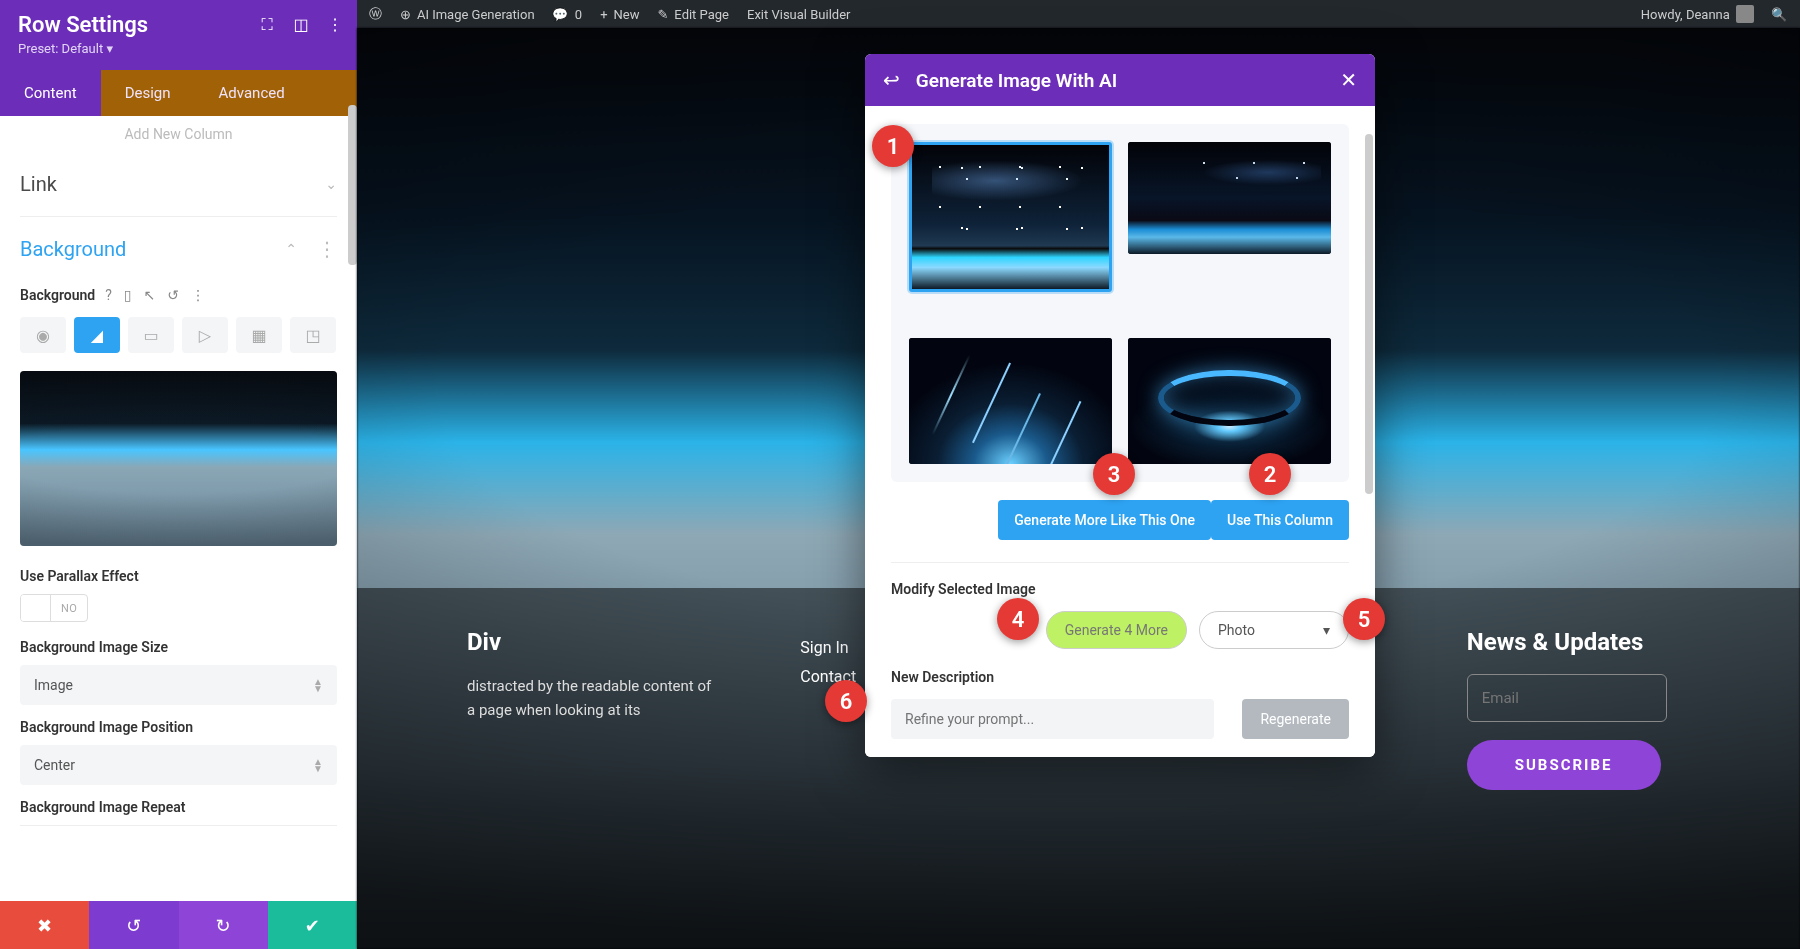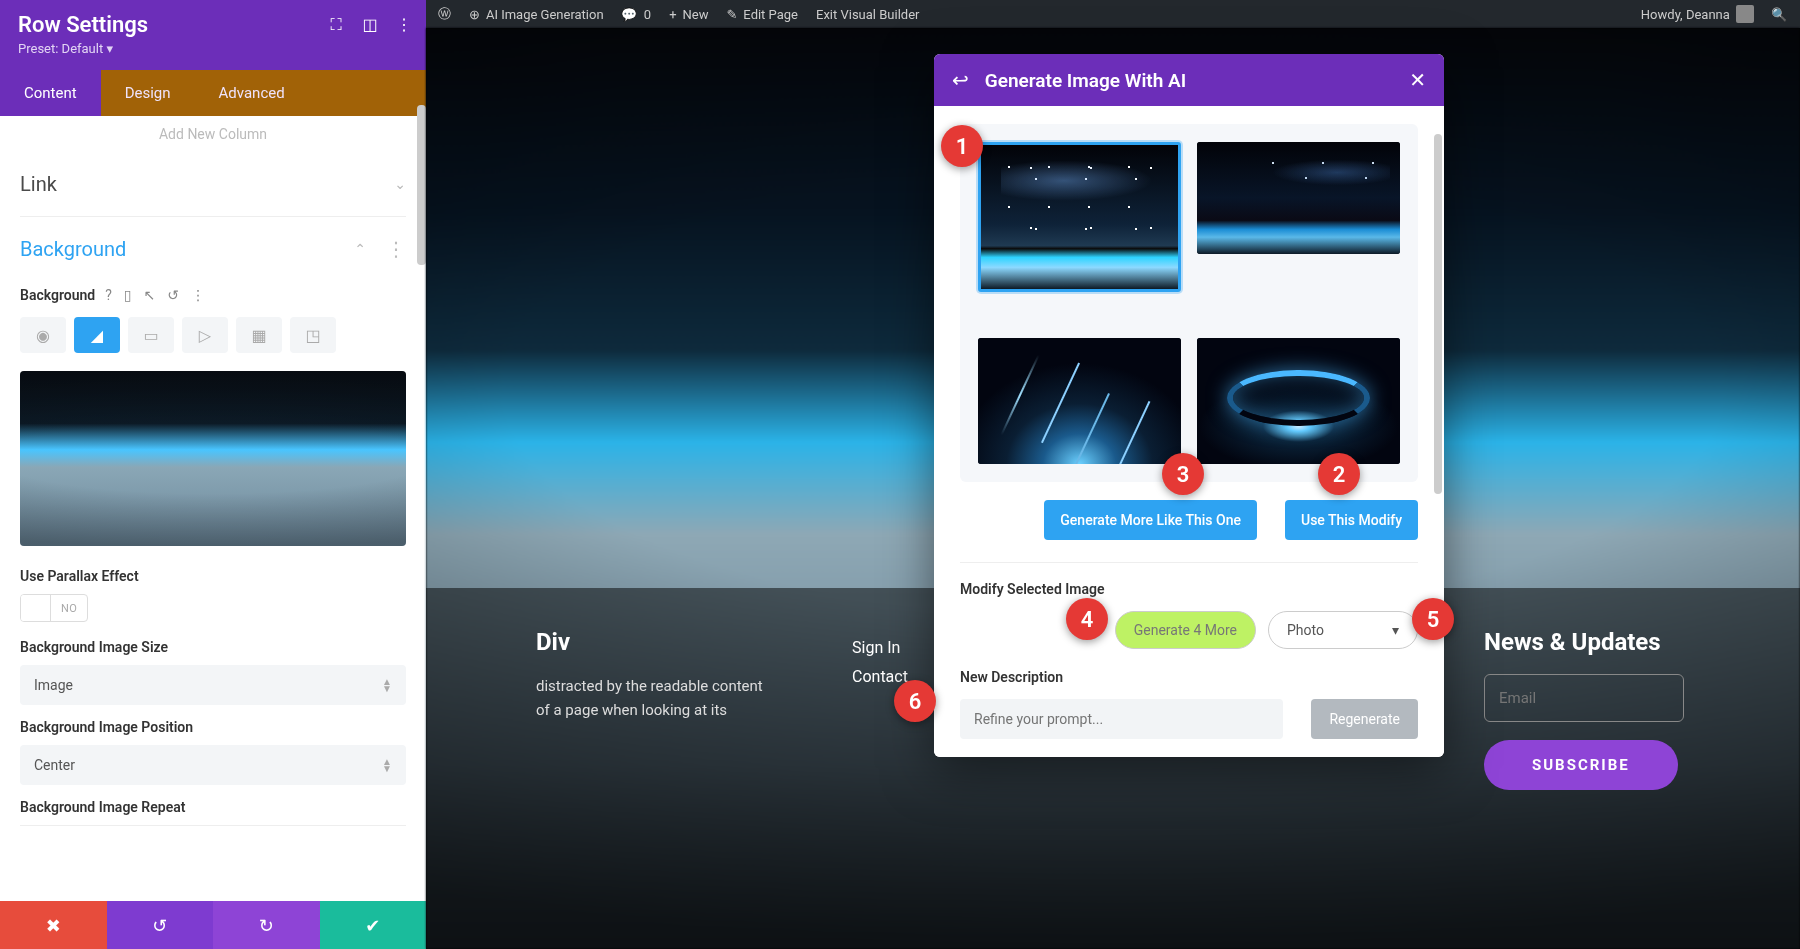--- a/index.html
+++ b/index.html
@@ -1,20 +1,20 @@
 <!DOCTYPE html>
 <html><head>
 <meta charset="utf-8">
 <style>
 * { margin:0; padding:0; box-sizing:border-box; font-family:-apple-system,BlinkMacSystemFont,"Segoe UI",Roboto,sans-serif; }
 html,body { width:1800px; height:949px; overflow:hidden; }
 body { display:flex; background:#222; }
 
 
-.sidebar { width:426px; height:100%; background:#fff; display:flex; flex-direction:column; position:relative; }
+.sidebar { width:357px; height:100%; background:#fff; display:flex; flex-direction:column; position:relative; }
 .sb-header { background:#6c2eb9; color:#fff; padding:12px 18px 14px; position:relative; }
 .sb-title { font-size:22px; font-weight:600; }
 .sb-preset { font-size:13px; margin-top:4px; color:#e2d4f4; }
 .sb-head-icons { position:absolute; right:12px; top:14px; display:flex; gap:14px; }
 .sb-head-icons span { width:20px; height:20px; display:flex; align-items:center; justify-content:center; color:#fff; cursor:pointer; }
 .sb-tabs { display:flex; background:#a16207; }
 .sb-tab { flex:0 0 auto; padding:14px 24px; color:#efe3fb; font-size:15px; cursor:pointer; }
 .sb-tab.active { background:#6c2eb9; color:#fff; }
 .sb-body { flex:1; overflow-y:auto; padding:0 20px 20px 20px; }
 .faded-row { color:#bbb; font-size:14px; text-align:center; padding:10px 0; }
@@ -74,21 +74,21 @@
 .gen-img .sky{position:absolute;inset:0;}
 .space1{background:linear-gradient(180deg,#020308 0%,#0e2238 55%,#1f3a52 70%,#0a0a0a 72%,#2dd4ff 78%,#8cd9ff 85%,#0d1a26 100%);}
 .space1::after{content:"";position:absolute;top:10%;left:10%;right:10%;height:50%;background:radial-gradient(ellipse 80% 40% at 40% 30%,rgba(120,180,255,0.4),transparent 70%),radial-gradient(circle at 20% 20%,#fff 1px,transparent 1px),radial-gradient(circle at 70% 40%,#fff 1px,transparent 1px),radial-gradient(circle at 50% 15%,#fff 1px,transparent 1px);background-size:100% 100%,40px 40px,50px 50px,60px 60px;}
 .space2{background:linear-gradient(180deg,#020308 0%,#081528 50%,#0a0a15 70%,#1a8cd4 78%,#5ab8e8 85%,#0d1a26 100%);}
 .space2::after{content:"";position:absolute;top:5%;left:30%;right:5%;height:55%;background:radial-gradient(ellipse 70% 30% at 60% 40%,rgba(80,140,220,0.35),transparent 70%),radial-gradient(circle at 30% 30%,#cde 1px,transparent 1px),radial-gradient(circle at 80% 50%,#cde 1px,transparent 1px);background-size:100% 100%,50px 50px,60px 60px;}
 .space3{background:radial-gradient(ellipse 60% 80% at 50% 100%,#6ad0ff 0%,#1a5a8c 30%,#0a1e33 60%,#020510 100%);}
 .space3::before{content:"";position:absolute;left:20%;top:10%;width:2px;height:70%;background:linear-gradient(180deg,transparent,#a0e0ff,transparent);transform:rotate(25deg);box-shadow:40px -10px 0 #8cd0ff,80px 5px 0 #6ab8e8,120px -5px 0 #8cd0ff;filter:blur(0.5px);}
 .space4{background:radial-gradient(ellipse 70% 50% at 50% 70%,#fff 0%,#6ad0ff 8%,#0a2238 25%,#020510 70%);}
 .space4::before{content:"";position:absolute;left:15%;right:15%;top:25%;bottom:30%;border-radius:50%;border:6px solid #1a5a8c;border-top-color:#4ab8ff;border-bottom-color:#020510;box-shadow:0 0 20px rgba(74,184,255,0.6),inset 0 0 20px rgba(74,184,255,0.4);}
 .grid-gap{height:46px;}
-.m-actions{display:flex;justify-content:flex-end;gap:28px;margin:18px 0 22px;}
+.m-actions{display:flex;justify-content:flex-end;gap:0;margin:18px 0 22px;}
 .btn-blue{background:#2ea3f2;color:#fff;border:none;border-radius:4px;padding:12px 16px;font-size:14px;font-weight:500;cursor:pointer;}
 .m-sep{height:1px;background:#eee;margin:0 0 18px;}
 .m-sub{font-size:14px;font-weight:600;color:#333;margin-bottom:14px;}
 .modify-row{display:flex;gap:12px;justify-content:flex-end;margin-bottom:20px;}
 .pill{border:1px solid #ccc;border-radius:24px;padding:10px 18px;font-size:14px;color:#777;background:#bef264;cursor:pointer;}
 .pill-sel{border:1px solid #ccc;border-radius:24px;padding:10px 18px;font-size:14px;color:#555;background:#fff;display:flex;align-items:center;cursor:pointer;min-width:150px;justify-content:space-between;}
 .desc-row{display:flex;gap:28px;}
 .desc-in{flex:1;background:#f2f4f6;border:none;border-radius:4px;padding:12px 14px;font-size:14px;color:#888;}
 .regen{background:#b3b9bf;color:#fff;border:none;border-radius:4px;padding:12px 18px;font-size:14px;cursor:pointer;}
 .m-scroll{position:absolute;right:2px;top:80px;width:8px;height:360px;background:#ccc;border-radius:4px;}
@@ -238,21 +238,21 @@
           <div class="gen-img" style="height:126px">
               <div class="sky space3"></div>
             </div>
           <div class="gen-img" style="height:126px">
               <div class="sky space4"></div>
             </div>
         </div>
       </div>
       <div class="m-actions">
         <button class="btn-blue">Generate More Like This One</button>
-        <button class="btn-blue">Use This Modify</button>
+        <button class="btn-blue">Use This Column</button>
       </div>
       <div class="m-sep"></div>
       <div class="m-sub">Modify Selected Image</div>
       <div class="modify-row">
         <button class="pill">Generate 4 More</button>
         <div class="pill-sel">
           <span>Photo</span>
           <span>▾</span>
         </div>
       </div>

